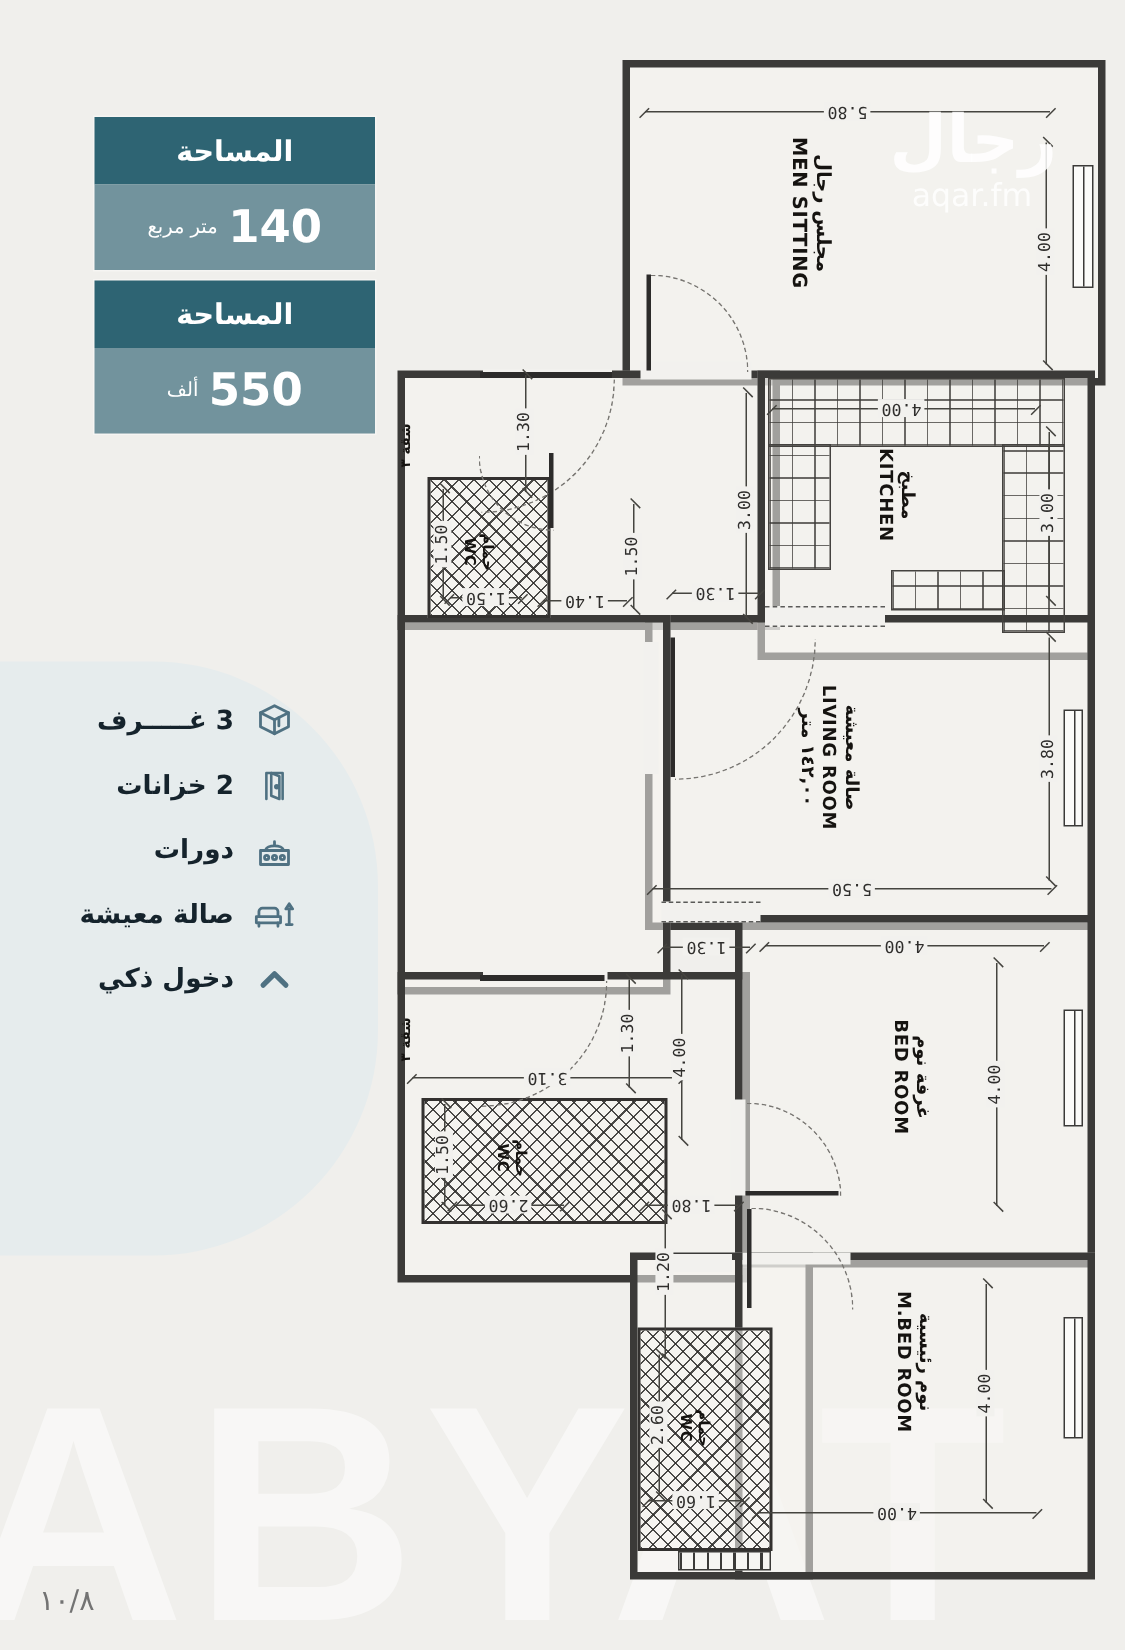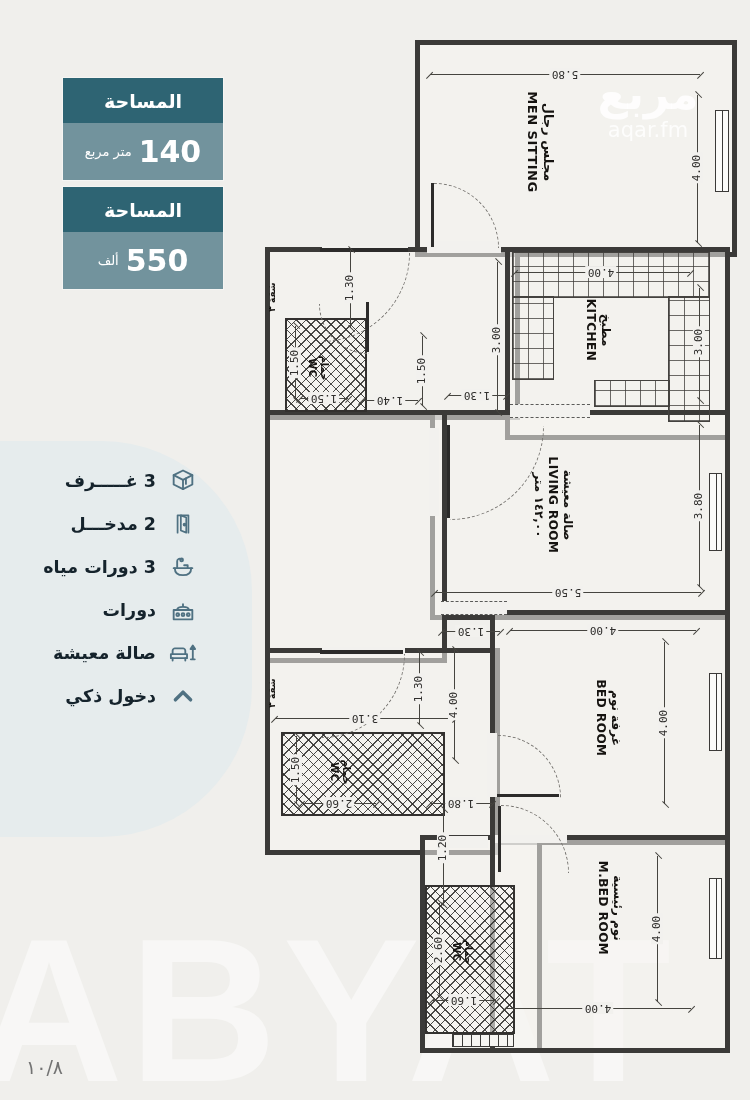--- a/index.html
+++ b/index.html
@@ -1,20 +1,20 @@
 <!DOCTYPE html>
 <html><head>
 <meta charset="utf-8">
 <style>
   html,body{margin:0;padding:0;}
   body{width:750px;height:1100px;position:relative;background:#f0efec;overflow:hidden;
        font-family:"DejaVu Sans",sans-serif;}
 
   
-  .badge{position:absolute;width:160px;box-shadow:0 0 0 1px rgba(255,255,255,.4);}
+  .badge{position:absolute;width:187px;box-shadow:0 0 0 1px rgba(255,255,255,.4);}
   .badge-header{height:45px;background:#2e6473;color:#fff;font-size:19px;font-weight:bold;
     display:flex;align-items:center;justify-content:center;}
   .badge-body{height:57px;background:#72939d;color:#fff;display:flex;align-items:center;
     justify-content:center;gap:7px;direction:rtl;}
   .badge-value{font-size:30px;font-weight:bold;line-height:1;}
   .badge-unit{font-size:13px;}
 
   
   .panel{position:absolute;left:0;top:441px;width:252px;height:396px;background:#e6eced;
     border-radius:0 150px 150px 0;z-index:3;}
@@ -90,38 +90,26 @@
       <span class="ficon">
         <svg width="28" height="28" viewBox="0 0 24 24">
             <path d="M12 3 L20 7 L20 15 L12 19 L4 15 L4 7 Z"></path>
             <path d="M4 7 L12 11 L20 7"></path>
             <path d="M12 11 L12 19"></path>
             <path d="M14.5 9.8 L14.5 14.5"></path>
           </svg>
       </span>
     </div>
     <div class="feat">
-      <span class="ftxt" dir="rtl"><bdi>2</bdi> <bdi>مدخـــل</bdi></span>
+      <span class="ftxt" dir="rtl"><bdi>2</bdi> <bdi>خزانات</bdi></span>
       <span class="ficon">
         <svg width="26" height="26" viewBox="0 0 24 24">
             <path d="M7 20 V4 H17 V20"></path>
             <path d="M10 4 V18 L15 20 V6 Z"></path>
             <circle cx="13.4" cy="12.5" r=".9"></circle>
-          </svg>
-      </span>
-    </div>
-    <div class="feat">
-      <span class="ftxt" dir="rtl"><bdi>3</bdi> <bdi>دورات مياه</bdi></span>
-      <span class="ficon">
-        <svg width="28" height="28" viewBox="0 0 24 24">
-            <path d="M4 13 H20"></path>
-            <path d="M5 13 C5 17 7.5 19 12 19 C16.5 19 19 17 19 13"></path>
-            <path d="M7 13 V7 C7 5.2 9 4.4 10.2 5.4"></path>
-            <circle cx="10.8" cy="5.9" r="1.2"></circle>
-            <path d="M13 10.5 H16 V13"></path>
           </svg>
       </span>
     </div>
     <div class="feat">
       <span class="ftxt" dir="rtl"><bdi>دورات</bdi></span>
       <span class="ficon">
         <svg width="28" height="28" viewBox="0 0 24 24">
             <path d="M4 20 V12 H20 V20 Z"></path>
             <path d="M7 12 C7 8.5 17 8.5 17 12"></path>
             <path d="M12 8.8 V7"></path>
@@ -298,16 +286,16 @@
     <span class="dim" style="left: 339px; top: 803px; transform: translate(-50%, -50%) rotate(180deg);">2.60</span>
     <span class="dim" style="left: 461px; top: 803px; transform: translate(-50%, -50%) rotate(180deg);">1.80</span>
     <span class="dim" style="left: 443px; top: 848px; transform: translate(-50%, -50%) rotate(-90deg);">1.20</span>
     <span class="dim" style="left: 439px; top: 950px; transform: translate(-50%, -50%) rotate(-90deg);">2.60</span>
     <span class="dim" style="left: 464px; top: 1000px; transform: translate(-50%, -50%) rotate(180deg);">1.60</span>
     <span class="dim" style="left: 598px; top: 1008px; transform: translate(-50%, -50%) rotate(180deg);">4.00</span>
     <span class="dim" style="left: 657px; top: 929px; transform: translate(-50%, -50%) rotate(-90deg);">4.00</span>
   </div>
 
 <div class="logo">
-  <div class="logo-ar">مربع</div>
+  <div class="logo-ar">رجال</div>
   <div class="logo-domain">aqar.fm</div>
 </div>
 <div class="pagenum">١٠/٨</div>
 
 </body></html>

